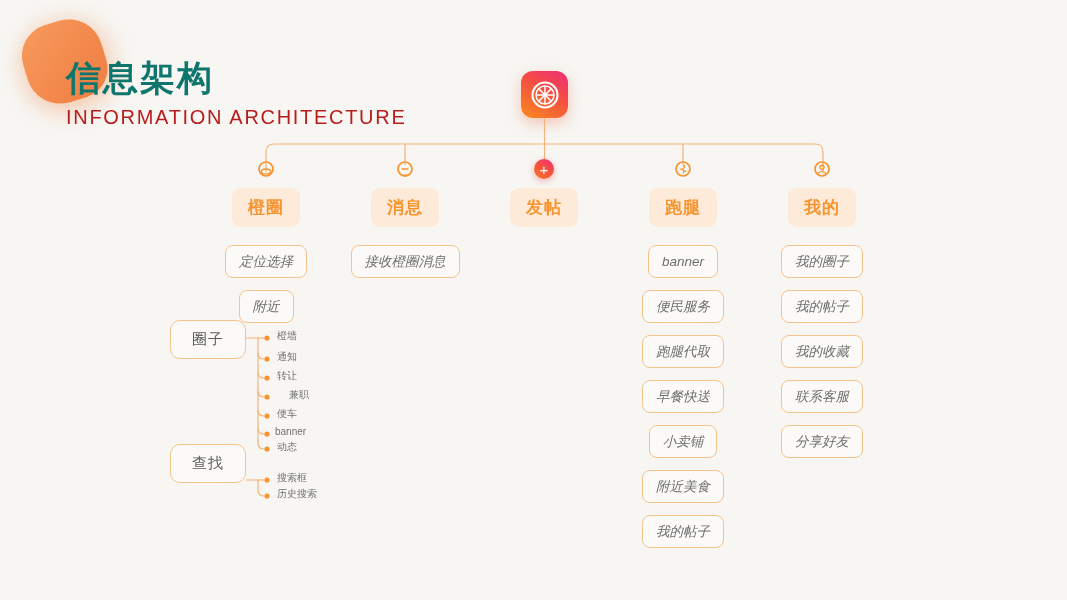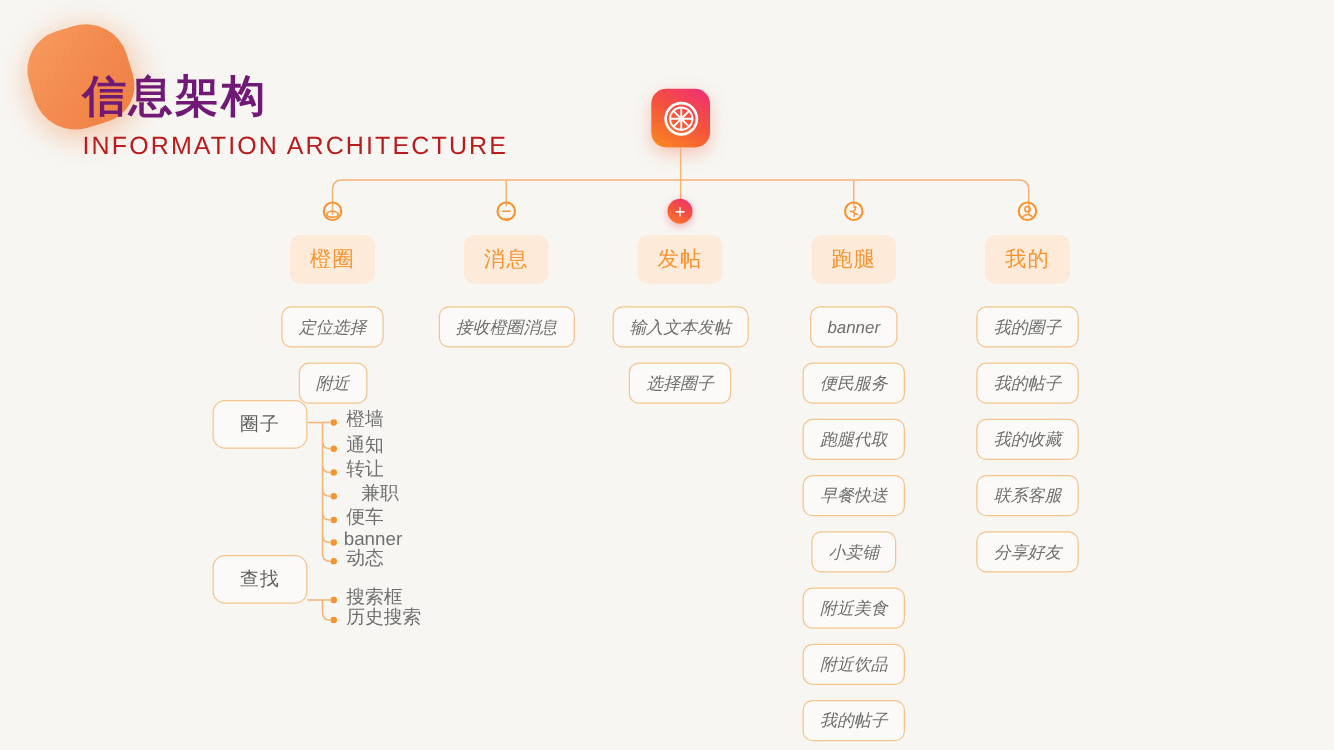--- a/index.html
+++ b/index.html
@@ -35,21 +35,21 @@
     background: linear-gradient(140deg, #f79b5e 0%, #f3894d 55%, #ef7f44 100%);
     transform: rotate(-17deg);
     box-shadow: 0 5px 18px rgba(240,135,70,0.28);
   }
 
   
   .header { position: absolute; left: 66px; top: 56px; }
   .header-title {
     font-size: 35px;
     font-weight: 700;
-    color: #701a75;
+    color: #0f766e;
     letter-spacing: 2px;
     line-height: 44px;
   }
   .header-sub {
     font-size: 20px;
     color: #b91c1c;
     letter-spacing: 1.7px;
     margin-top: 6px;
   }
 
@@ -100,21 +100,21 @@
   }
 
   .chip {
     display: inline-block;
     min-width: 60px;
     padding: 8px 16px;
     background: #fdead8;
     border-radius: 9px;
     color: #f7942f;
     font-size: 17px;
-    font-weight: 400;
+    font-weight: 700;
     letter-spacing: 1px;
   }
 
   
   .leaves { margin-top: 18px; }
   .leaf {
     display: inline-block;
     padding: 7px 13px;
     border: 1px solid #f5c48c;
     border-radius: 8px;
@@ -140,21 +140,21 @@
     color: #5d5d5d;
     font-size: 15px;
     letter-spacing: 1px;
   }
   .group-circle { left: 170px; top: 320px; }
   .group-search { left: 170px; top: 444px; }
 
   .sub-list { position: absolute; }
   .sub-item {
     position: absolute;
-    font-size: 15px;
+    font-size: 10px;
     color: #707070;
     white-space: nowrap;
     line-height: 12px;
   }
   .sub-circle { left: 277px; top: 330px; }
   .sub-search { left: 277px; top: 472px; }
 </style>
 </head>
 <body>
 
@@ -251,45 +251,40 @@
   </div>
   <div class="chip">消息</div>
   <div class="leaves">
     <div class="leaf-row"><span class="leaf">接收橙圈消息</span></div>
   </div>
 </div>
 
 <div class="col col-3">
   <div class="plus-node">+</div>
   <div class="chip">发帖</div>
-  <div class="leaves">
-    <div class="leaf-row"><span class="leaf">输入文本发帖</span></div>
-    <div class="leaf-row"><span class="leaf">选择圈子</span></div>
-  </div>
 </div>
 
 <div class="col col-4">
   <div class="node-icon">
     <svg width="18" height="18" viewBox="0 0 18 18">
       <circle cx="9" cy="9" r="7" fill="none" stroke="#f7942f" stroke-width="1.7"></circle>
       <circle cx="10.1" cy="5.8" r="1.1" fill="#f7942f"></circle>
       <path d="M10.4,7.5 L8.4,9.4 L9.8,10.8 L9.2,13.1" fill="none" stroke="#f7942f" stroke-width="1.15" stroke-linecap="round" stroke-linejoin="round"></path>
       <path d="M8.4,9.4 L6.2,9.0" fill="none" stroke="#f7942f" stroke-width="1.15" stroke-linecap="round"></path>
       <path d="M9.8,10.8 L12,11.6" fill="none" stroke="#f7942f" stroke-width="1.15" stroke-linecap="round"></path>
     </svg>
   </div>
   <div class="chip">跑腿</div>
   <div class="leaves">
     <div class="leaf-row"><span class="leaf">banner</span></div>
     <div class="leaf-row"><span class="leaf">便民服务</span></div>
     <div class="leaf-row"><span class="leaf">跑腿代取</span></div>
     <div class="leaf-row"><span class="leaf">早餐快送</span></div>
     <div class="leaf-row"><span class="leaf">小卖铺</span></div>
     <div class="leaf-row"><span class="leaf">附近美食</span></div>
-    <div class="leaf-row"><span class="leaf">附近饮品</span></div>
     <div class="leaf-row"><span class="leaf">我的帖子</span></div>
 
   </div>
 </div>
 
 <div class="col col-5">
   <div class="node-icon">
     <svg width="18" height="18" viewBox="0 0 18 18">
       <circle cx="9" cy="9" r="7" fill="none" stroke="#f7942f" stroke-width="1.7"></circle>
       <circle cx="9" cy="7.3" r="2.1" fill="none" stroke="#f7942f" stroke-width="1.2"></circle>

